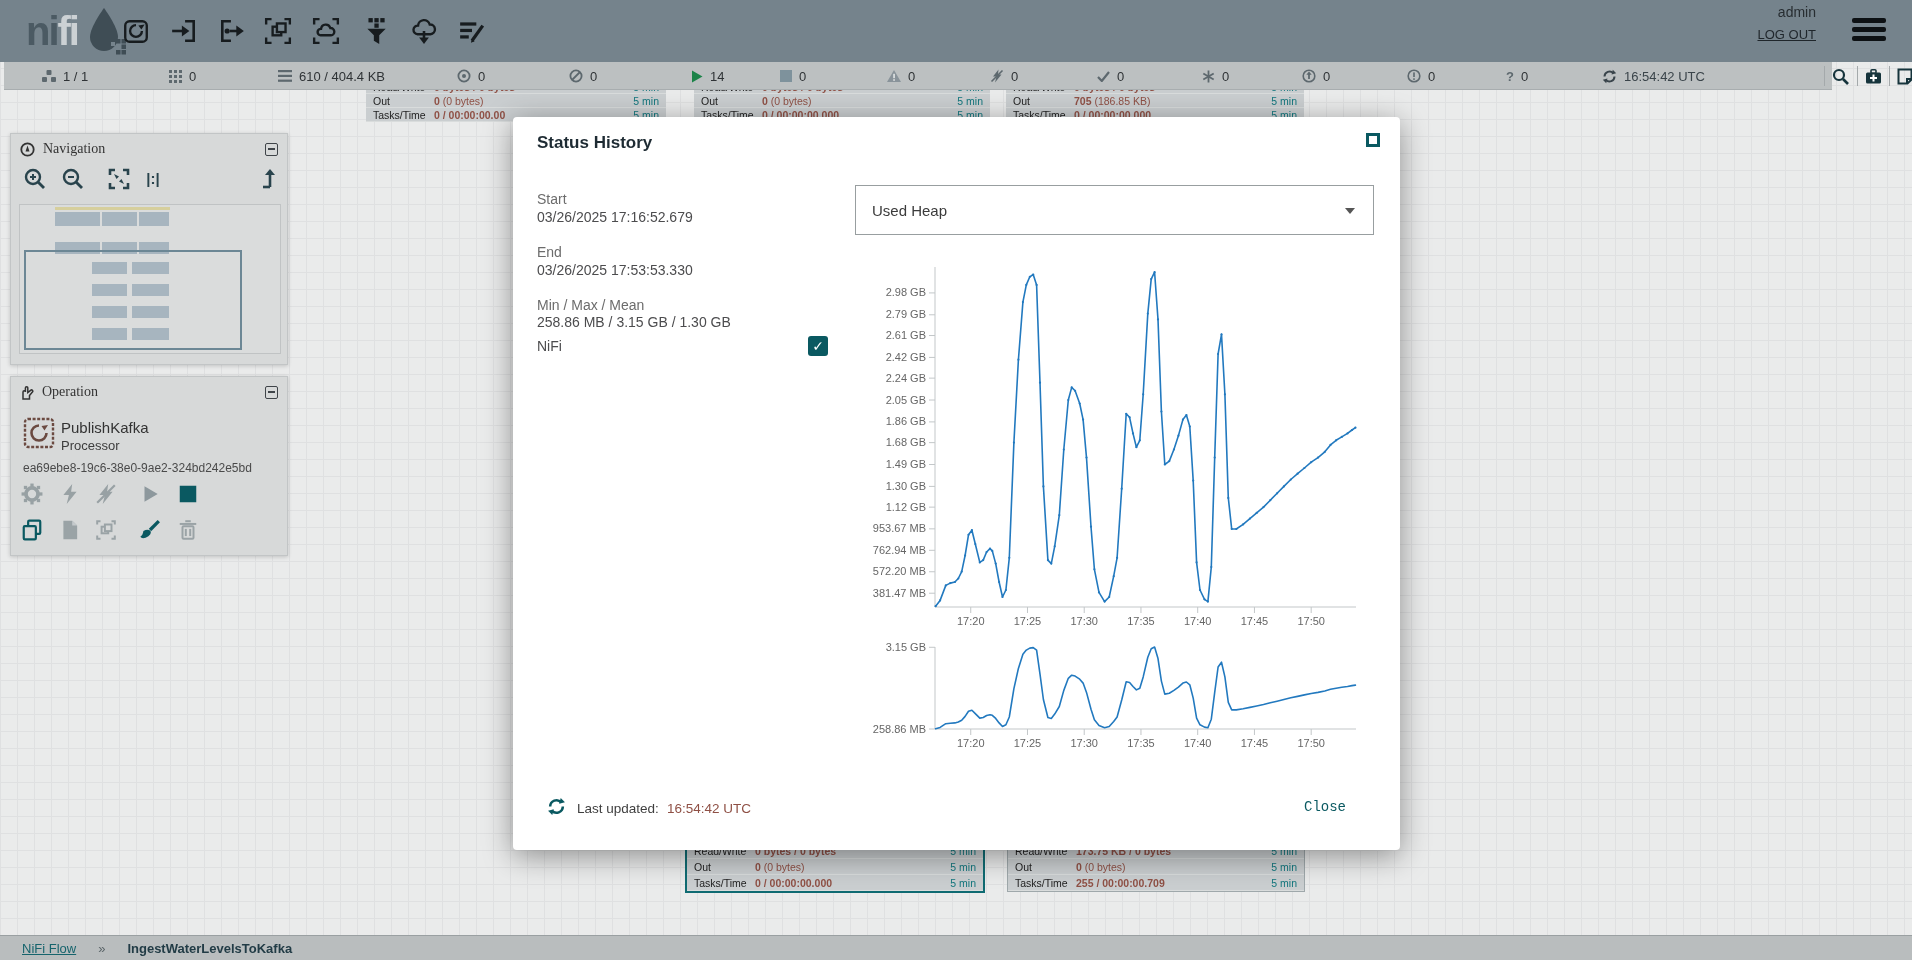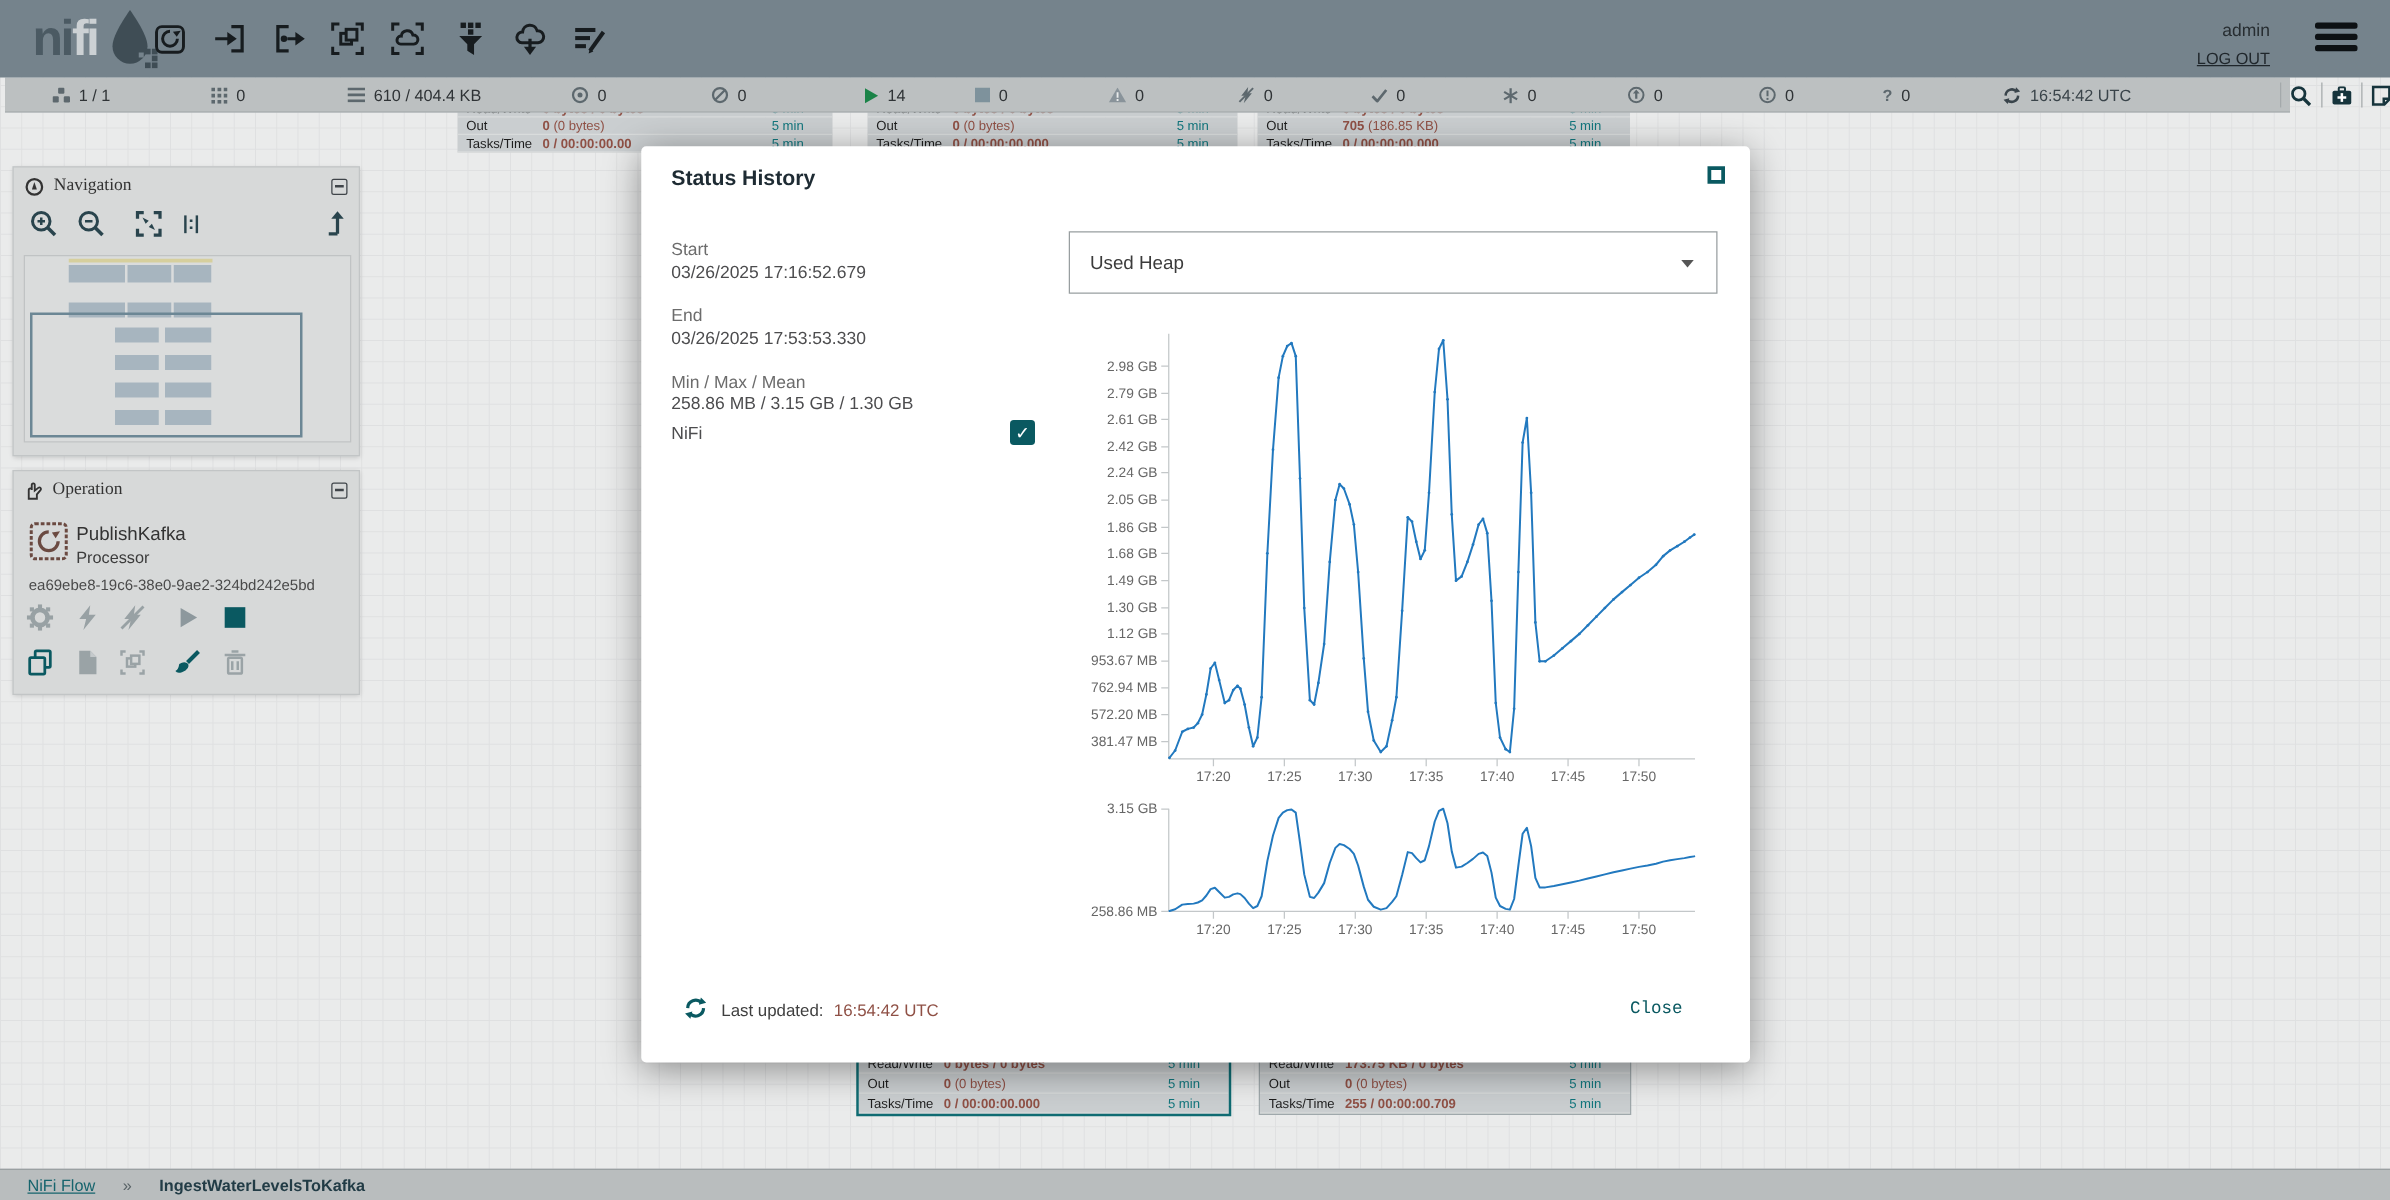--- a/index.html
+++ b/index.html
@@ -9,21 +9,21 @@
            background-image:linear-gradient(to right,#dfe0e1 1px,transparent 1px),
                             linear-gradient(to bottom,#dfe0e1 1px,transparent 1px);
            background-size:17px 17px; }
 
   
   .header { position:absolute; left:0; top:0; width:1912px; height:62px; background:#75838c; z-index:30; }
   .logo { position:absolute; left:26px; top:6px; height:50px; display:flex; align-items:center; }
   .logo .ni { font-size:40px; font-weight:bold; color:#4b5a63; letter-spacing:-2px; }
   .logo .fi { font-size:40px; font-weight:bold; color:#ccd1d4; letter-spacing:-2px; }
   .hicon { position:absolute; top:17px; width:28px; height:28px; cursor:grab; }
-  .hright { position:absolute; right:96px; top:16px; text-align:right; z-index:2; }
+  .hright { position:absolute; right:96px; top:4px; text-align:right; z-index:2; }
   .huser { font-size:14px; color:#272d31; }
   .hlogout { font-size:13px; color:#1f262b; text-decoration:underline; display:inline-block; margin-top:7px; cursor:pointer; }
   .hamburger { position:absolute; right:26px; top:18px; width:34px; height:26px; cursor:pointer; }
   .hamburger div { height:5px; background:#0d1114; border-radius:2px; margin-bottom:4px; }
 
   
   .statusbar { position:absolute; left:4px; top:62px; width:1828px; height:28px; background:#bcc0c1;
                border-bottom:1px solid #a8adaf; z-index:20; font-size:13px; color:#2f3336; }
   .sb-item { position:absolute; top:0; height:28px; display:flex; align-items:center; gap:7px; }
   .sb-item svg, .sb-item .g { display:block; }
@@ -49,21 +49,21 @@
   .op-type { position:absolute; left:50px; top:61px; font-size:13px; color:#3c3c3c; }
   .op-id   { position:absolute; left:12px; top:84px; font-size:12px; color:#4a4a4a; }
   .op-btn  { position:absolute; width:22px; height:22px; cursor:pointer; }
 
   
   .ptable { position:absolute; z-index:1; font-size:10.5px; color:#1d1d1d; cursor:pointer; }
   .ptable .prow { display:flex; align-items:center; background:#caced0; border-bottom:1px solid #d9dcdc; }
   .ptable .lab { padding-left:7px; width:68px; flex:0 0 auto; }
   .ptable .val { color:#8f5045; white-space:nowrap; }
   .ptable .val b { font-weight:bold; }
-  .ptable .meta { margin-left:auto; padding-right:23px; color:#12767d; }
+  .ptable .meta { margin-left:auto; padding-right:7px; color:#12767d; }
   .t-top .prow { height:14px; }
   .t-bot .prow { height:16px; }
   .sel { outline:2px solid #0f6b72; }
   .unsel { outline:1px solid #9fa8ab; }
 
   
   .crumbbar { position:absolute; left:0; top:935px; width:1912px; height:25px; background:#b9bdbe;
               border-top:1px solid #9aa0a2; z-index:20; display:flex; align-items:center; font-size:13px; }
   .crumb-link { margin-left:22px; color:#16646d; text-decoration:underline; cursor:pointer; }
   .crumb-sep { margin:0 22px; color:#5a6468; }

